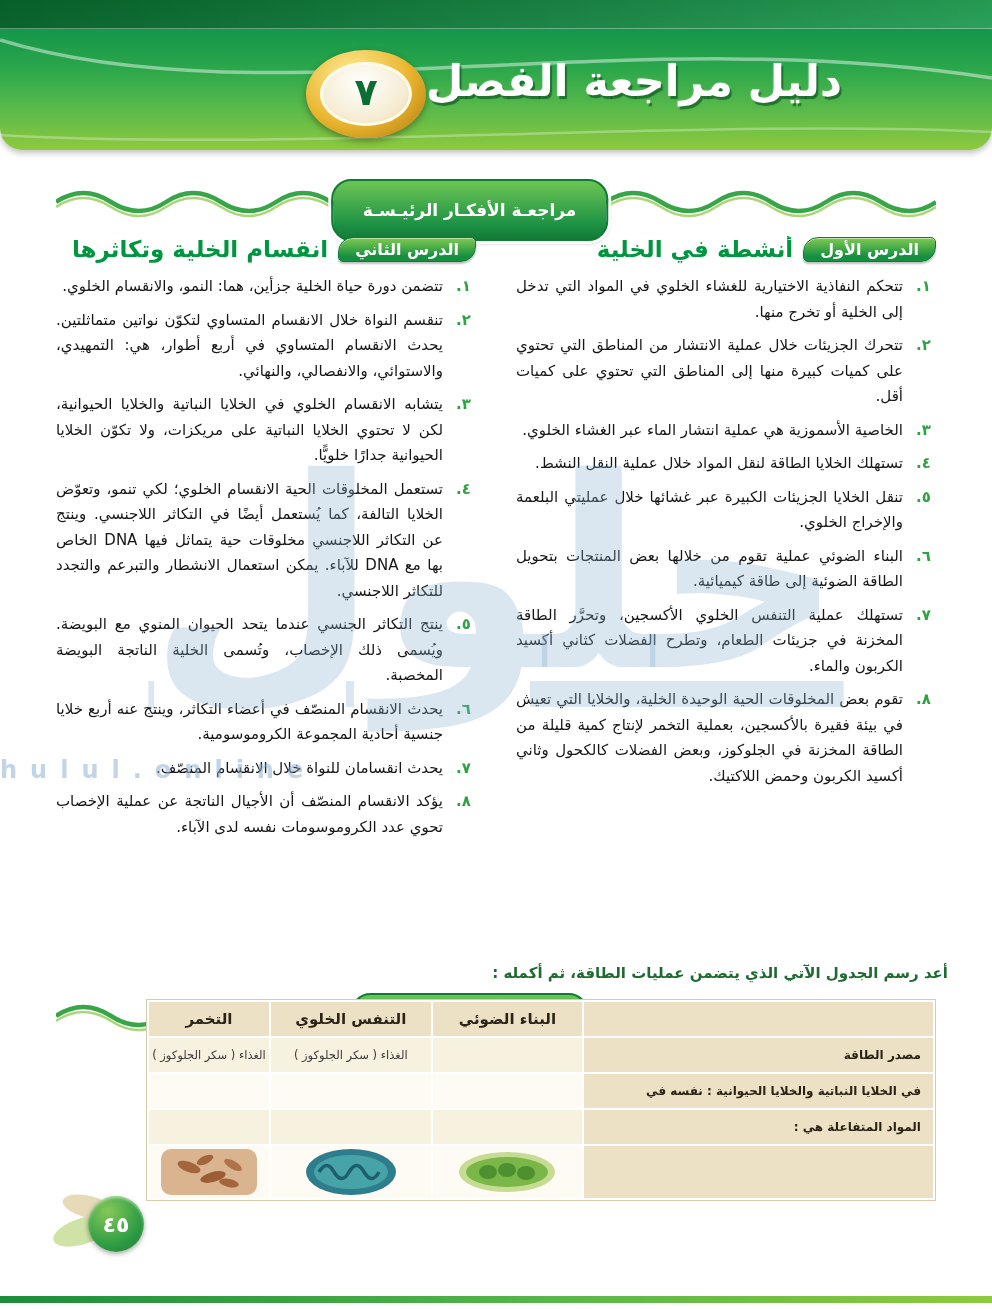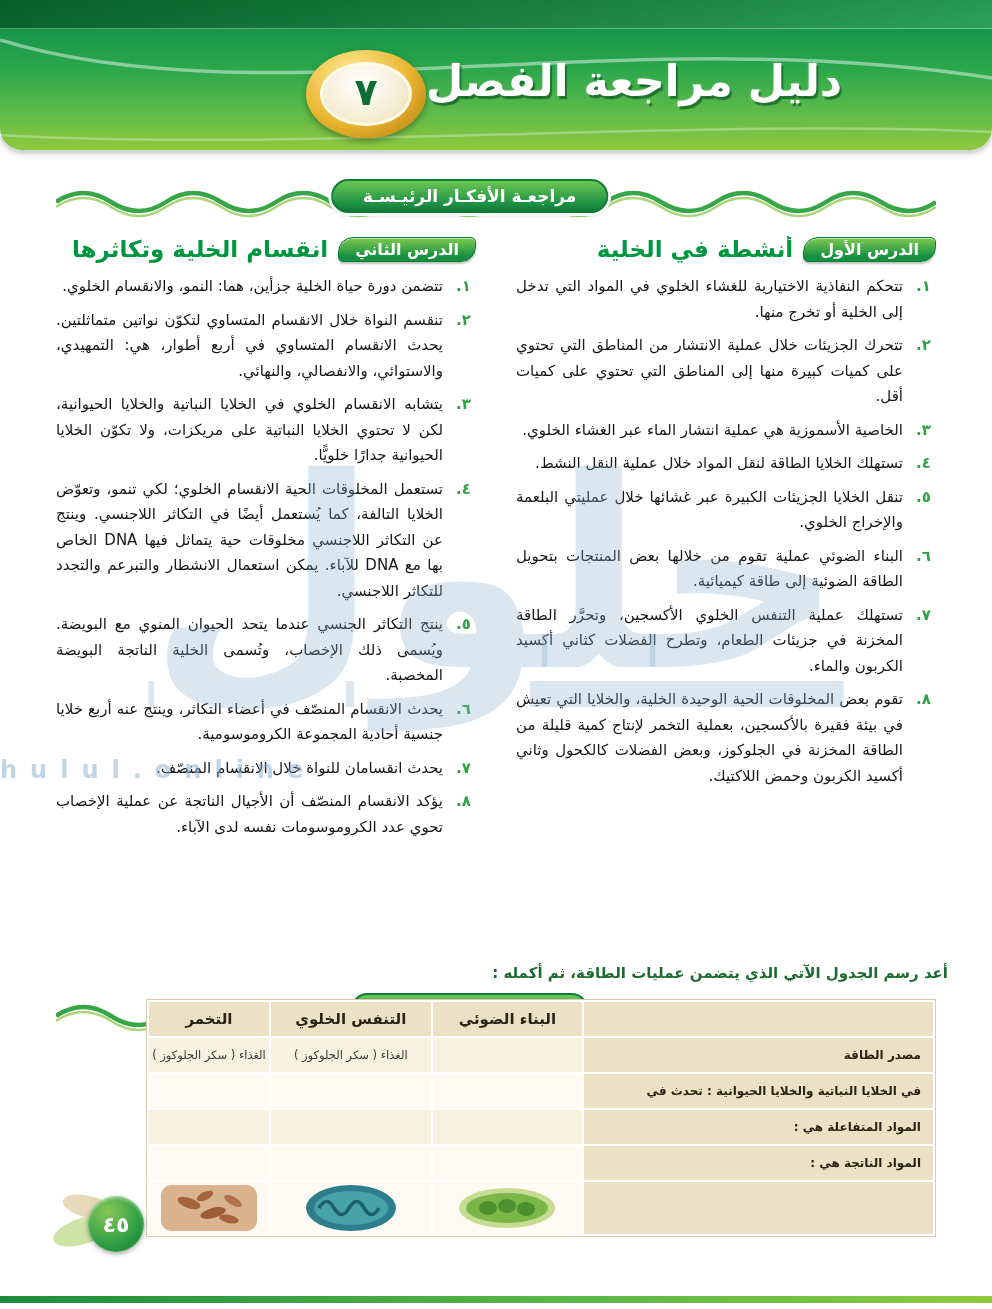--- a/index.html
+++ b/index.html
@@ -43,21 +43,21 @@
   
   .ribbon{position:absolute;left:56px;right:56px;height:42px;}
   .ribbon1{top:178px;}
   .ribbon2{top:946px;margin-top:46px;}
   .ribbon svg{position:absolute;inset:0;width:100%;height:100%;}
   .ribbon-badge{
     position:absolute;top:1px;left:47%;transform:translateX(-50%);
     background:linear-gradient(180deg,#6cc553,#1d9245 75%,#137a38);
     border:2px solid #0e7c35;border-radius:20px;
     box-shadow:0 0 0 3px rgba(255,255,255,0.95), 0 2px 4px rgba(0,0,0,0.28);
-    color:#fff;font-weight:bold;font-size:17px;padding:5px 30px;white-space:nowrap;
+    color:#fff;font-weight:bold;font-size:17px;padding:19px 30px;white-space:nowrap;
   }
   
   .columns{
     position:absolute;top:236px;right:56px;left:56px;height:684px;
     display:flex;gap:40px;overflow:hidden;
   }
   .col{flex:1;min-width:0;}
   .col-head{display:flex;align-items:center;gap:10px;margin:0 0 12px 0;}
   .lesson-badge{
     background:linear-gradient(180deg,#7fca52,#169040 80%);
@@ -278,33 +278,27 @@
       </tr>
     </thead>
     <tbody>
       <tr class="r-odd">
         <th>مصدر الطاقة</th>
         <td></td>
         <td>الغذاء ( سكر الجلوكوز )</td>
         <td>الغذاء ( سكر الجلوكوز )</td>
       </tr>
       <tr class="r-even">
-        <th>في الخلايا النباتية والخلايا الحيوانية : تحدث في</th>
+        <th>في الخلايا النباتية والخلايا الحيوانية : نفسه في</th>
         <td></td>
         <td></td>
         <td></td>
       </tr>
       <tr class="r-odd">
         <th>المواد المتفاعلة هي :</th>
-        <td></td>
-        <td></td>
-        <td></td>
-      </tr>
-      <tr class="r-even">
-        <th>المواد الناتجة هي :</th>
         <td></td>
         <td></td>
         <td></td>
       </tr>
       <tr class="img-row">
         <th></th>
         <td>
           <div class="cell-img">
             <svg width="104" height="46" viewBox="0 0 104 46">
               <ellipse cx="52" cy="23" rx="48" ry="20" fill="#c6dc92"></ellipse>

